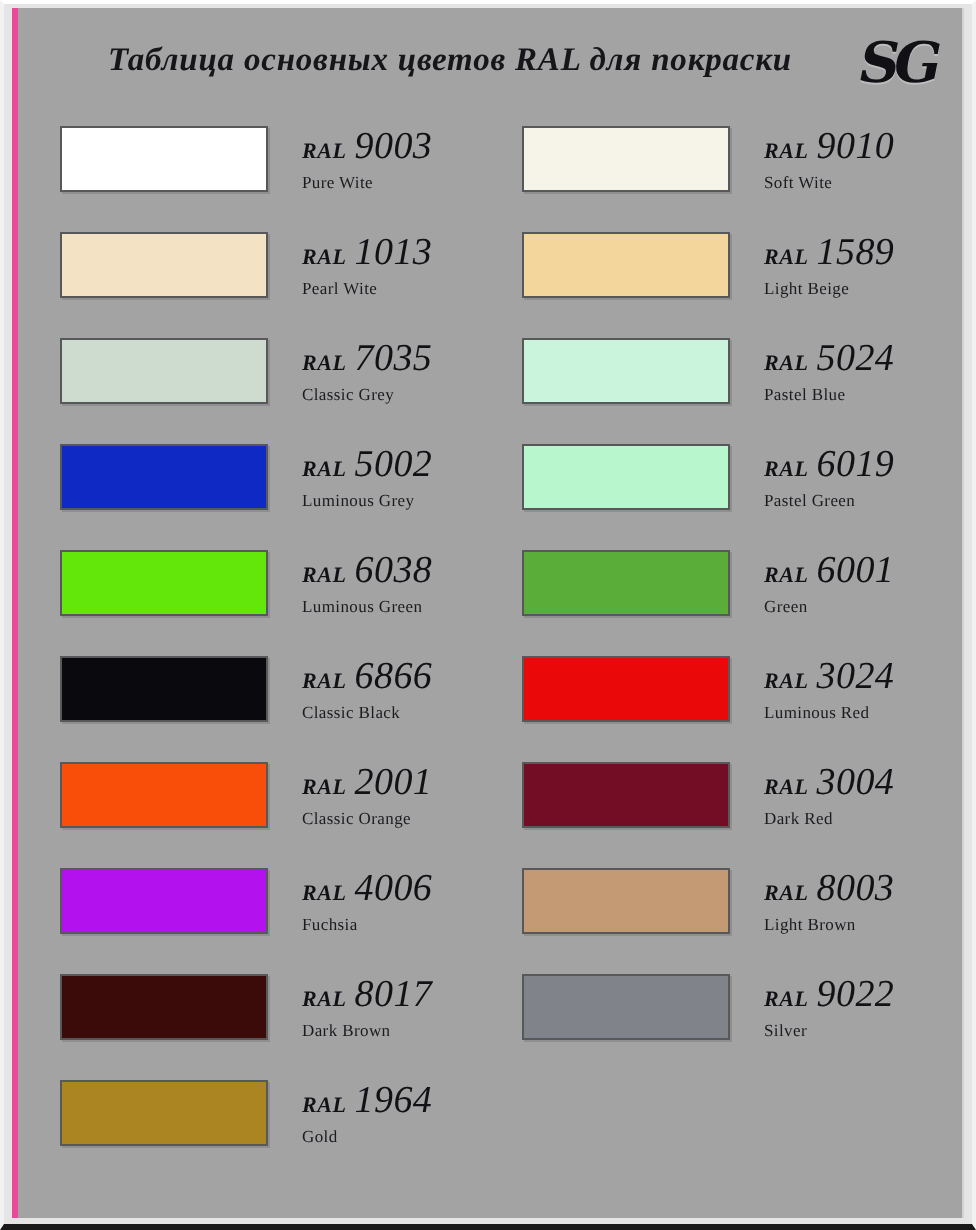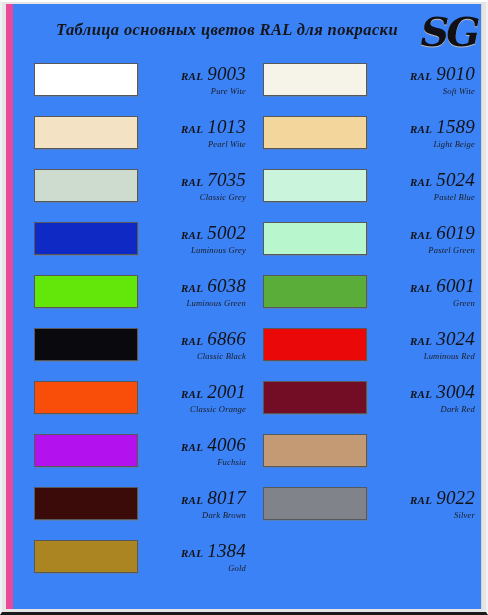--- a/index.html
+++ b/index.html
@@ -24,22 +24,22 @@
     border-top: 2px solid #ffffff;
     border-bottom: 3px solid #1a1a1a;
     overflow: hidden;
   }
   .page-inner {
     position: absolute;
     left: 4px;
     top: 2px;
     right: 4px;
     bottom: 3px;
-    background: #3b82f6;
-    border-left: 7px solid #ec4899;
+    background: #a3a3a3;
+    border-left: 3px solid #ec4899;
     border-right: 1px solid #d2d2d2;
   }
 
   
   .header {
     position: relative;
     height: 56px;
   }
   .title {
     position: absolute;
@@ -62,21 +62,21 @@
     right: 10px;
     top: 6px;
     width: 44px;
     height: 42px;
     display: flex;
     align-items: center;
     justify-content: center;
     font-family: "DejaVu Serif", "Liberation Serif", serif;
     font-weight: 700;
     font-style: italic;
-    font-size: 40px;
+    font-size: 28px;
     color: #101015;
     letter-spacing: -3px;
     text-shadow: 0 1px 0 #bdbdbd;
   }
 
   
   .grid {
     position: relative;
     display: grid;
     grid-template-columns: 1fr 1fr;
@@ -93,23 +93,23 @@
     flex: 0 0 auto;
     width: 104px;
     height: 33px;
     margin-left: 17px;
     border: 1px solid #56585a;
     box-sizing: border-box;
     box-shadow: 1px 1px 0 rgba(120,120,120,0.45);
   }
   .labels {
     flex: 1 1 auto;
+    padding-left: 17px;
     padding-top: 1px;
     min-width: 0;
-    text-align: right;
   }
   .code-line {
     white-space: nowrap;
     line-height: 1;
     color: #121216;
   }
   .ral {
     font-family: "Liberation Serif", "DejaVu Serif", serif;
     font-style: italic;
     font-variant: small-caps;
@@ -121,21 +121,20 @@
   .num {
     font-family: "Liberation Serif", "DejaVu Serif", serif;
     font-style: italic;
     font-size: 19px;
     letter-spacing: 0.2px;
     margin-left: 4px;
     vertical-align: baseline;
   }
   .name {
     font-family: "Liberation Serif", "DejaVu Serif", serif;
-    font-style: italic;
     font-size: 8.5px;
     letter-spacing: 0.2px;
     color: #1b1b20;
     margin-top: 3px;
     white-space: nowrap;
   }
 </style>
 </head>
 <body>
 
@@ -248,38 +247,42 @@
         </div>
         <div class="cell">
           <div class="swatch" style="background: rgb(180, 17, 239);"></div>
           <div class="labels">
             <div class="code-line"><span class="ral">RAL</span><span class="num">4006</span></div>
             <div class="name">Fuchsia</div>
           </div>
         </div>
         <div class="cell">
           <div class="swatch" style="background: rgb(196, 154, 116);"></div>
+          <div class="labels">
+            <div class="code-line"><span class="ral">RAL</span><span class="num">8003</span></div>
+            <div class="name">Light Brown</div>
+          </div>
         </div>
         <div class="cell">
           <div class="swatch" style="background: rgb(58, 11, 8);"></div>
           <div class="labels">
             <div class="code-line"><span class="ral">RAL</span><span class="num">8017</span></div>
             <div class="name">Dark Brown</div>
           </div>
         </div>
         <div class="cell">
           <div class="swatch" style="background: rgb(128, 131, 138);"></div>
           <div class="labels">
             <div class="code-line"><span class="ral">RAL</span><span class="num">9022</span></div>
             <div class="name">Silver</div>
           </div>
         </div>
         <div class="cell">
           <div class="swatch" style="background: rgb(171, 133, 33);"></div>
           <div class="labels">
-            <div class="code-line"><span class="ral">RAL</span><span class="num">1384</span></div>
+            <div class="code-line"><span class="ral">RAL</span><span class="num">1964</span></div>
             <div class="name">Gold</div>
           </div>
         </div>
       </div>
 
   </div>
 </div>
 
 </body></html>

